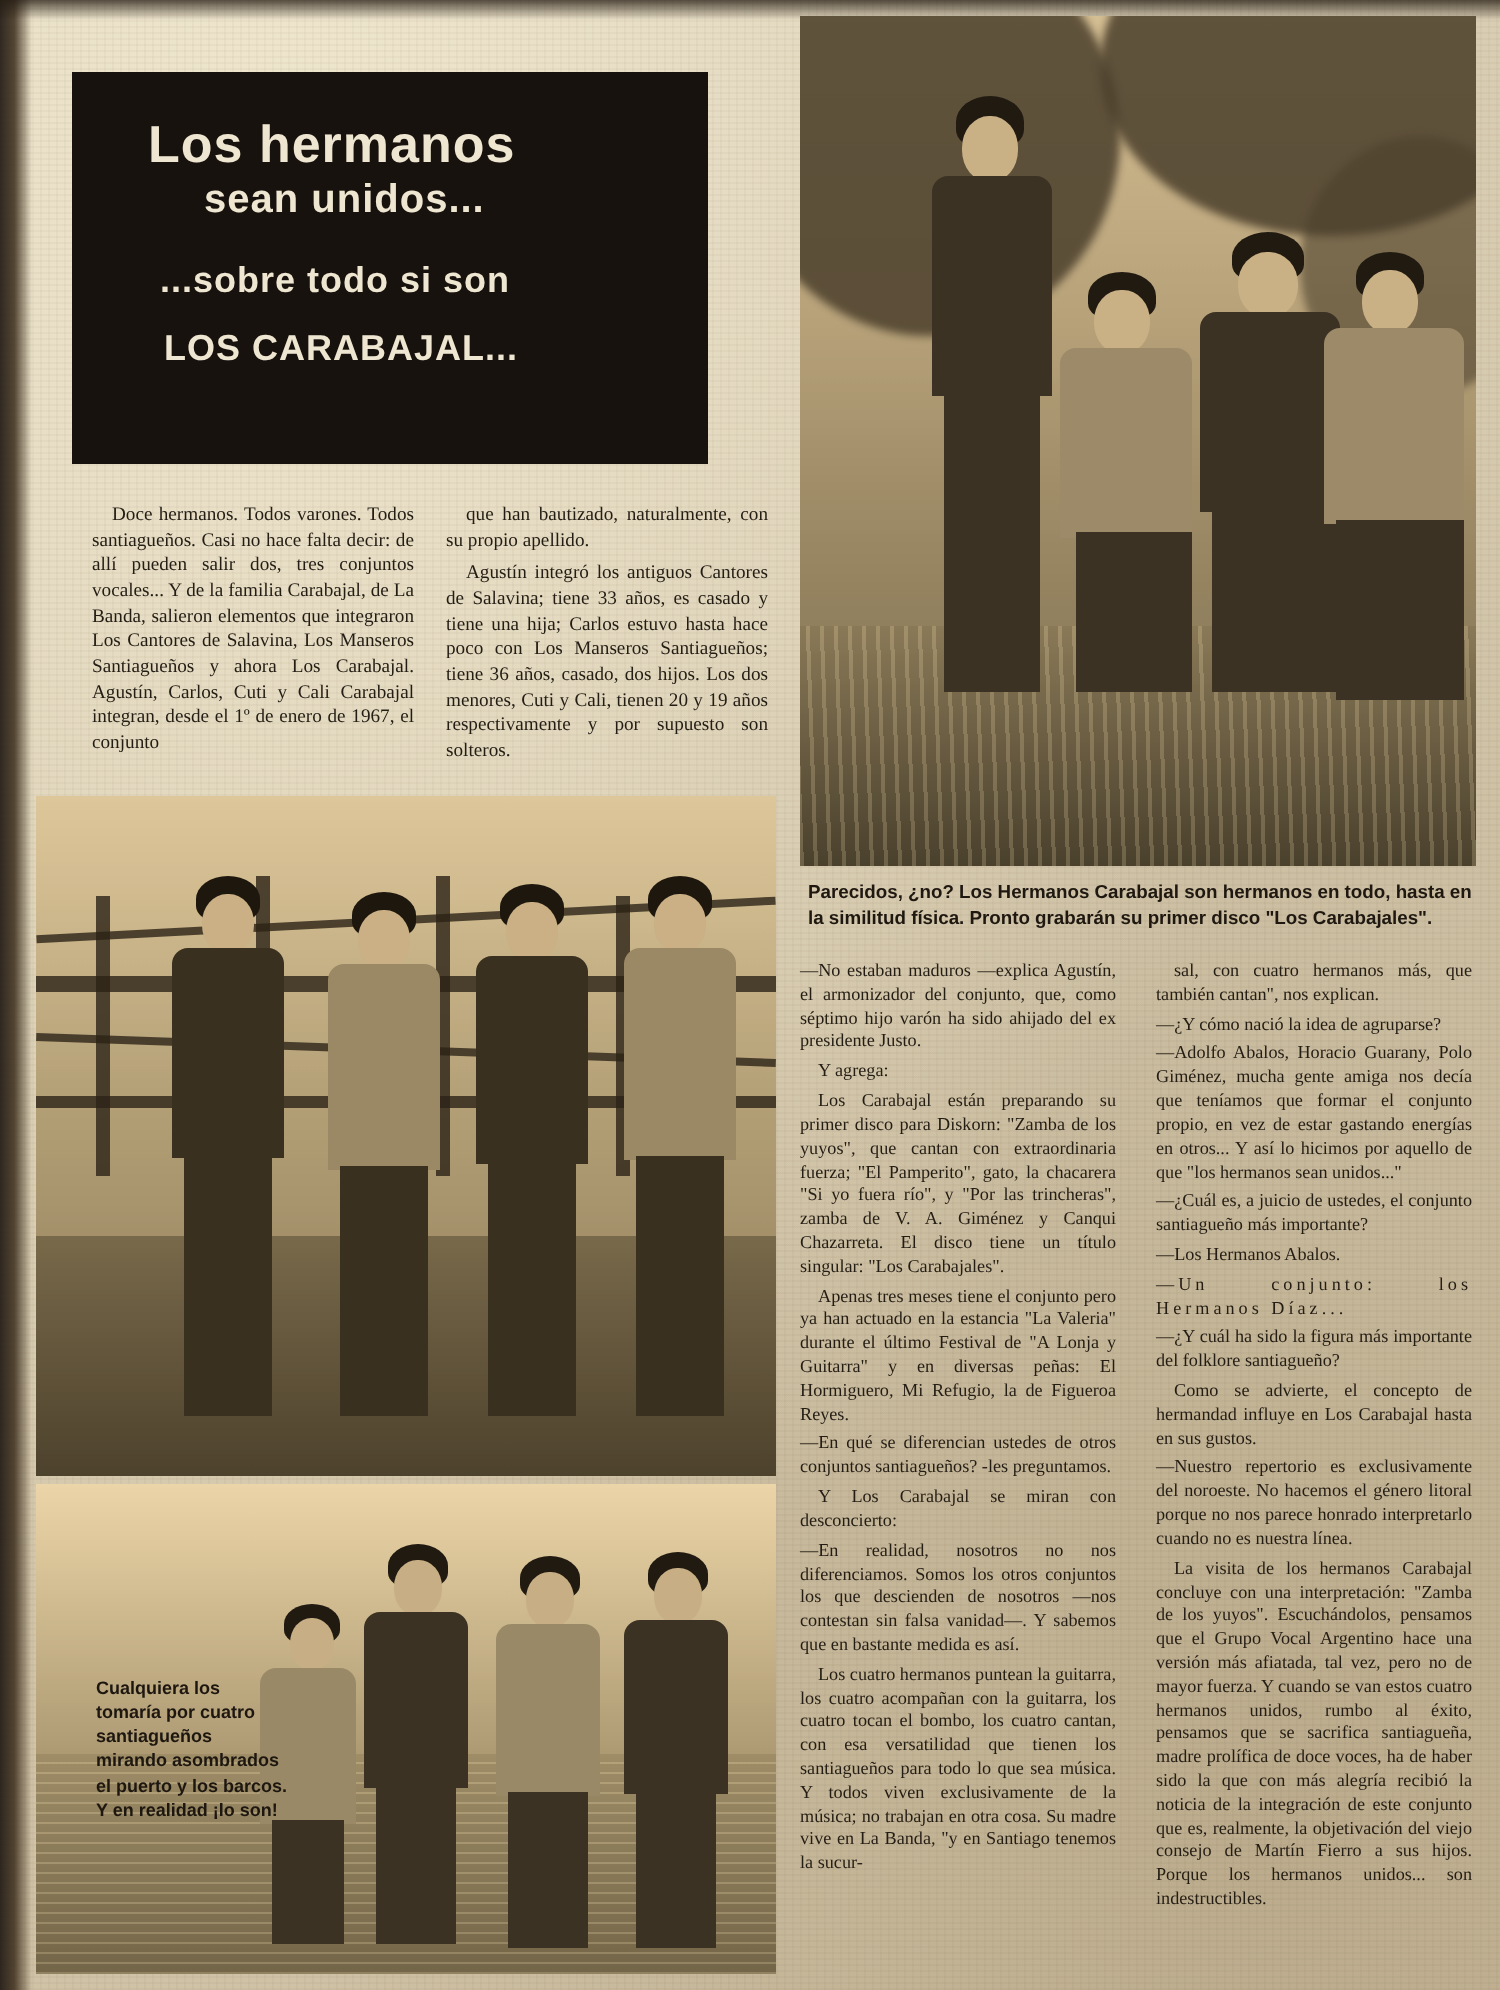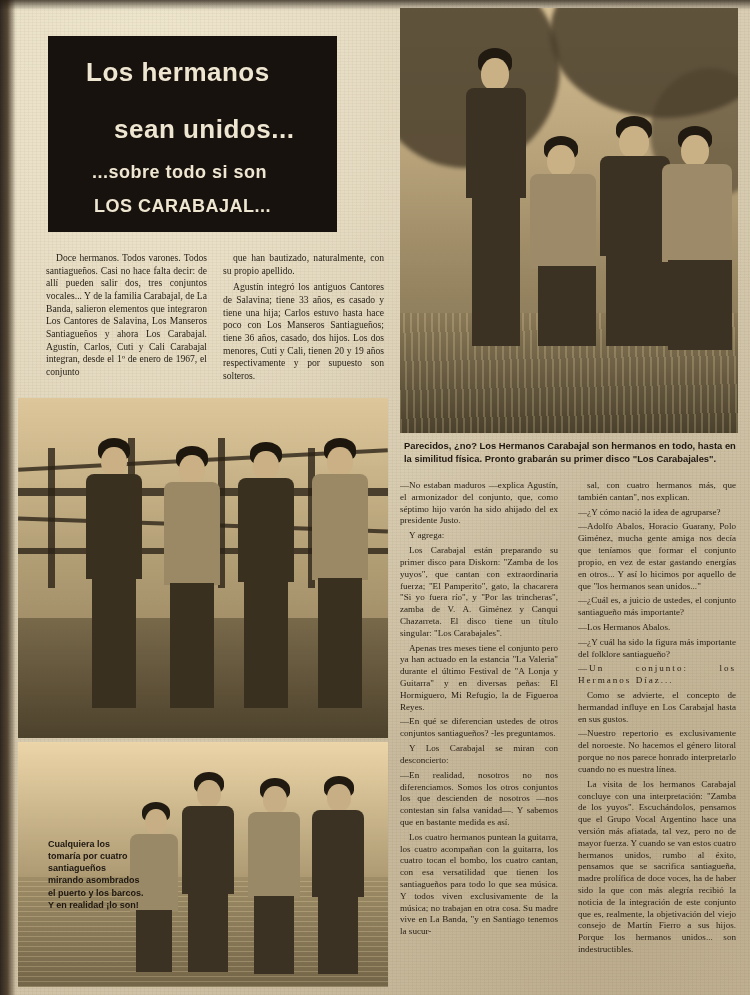--- a/index.html
+++ b/index.html
@@ -33,34 +33,34 @@
     opacity:.9;
   }
   .edge-top{
     position:absolute;left:0;top:0;width:750px;height:10px;
     background:linear-gradient(180deg,#241b12 0%,rgba(150,130,95,0) 100%);
     opacity:.75;
   }
 
   
   .headline{
-    position:absolute;left:48px;top:36px;width:289px;height:196px;
+    position:absolute;left:36px;top:36px;width:318px;height:196px;
     background:#17120d;
     color:#efe6d2;
     padding:12px 14px 10px 16px;
     box-sizing:border-box;
   }
   .headline .l{
     font-family:"Liberation Sans", sans-serif;
     font-weight:bold;
     letter-spacing:.5px;
     line-height:1.12;
   }
   .l1{font-size:26px;margin:10px 0 0 22px;}
-  .l2{font-size:26px;margin:28px 0 0 50px;}
+  .l2{font-size:20px;margin:2px 0 0 50px;}
   .l3{font-size:18px;margin:18px 0 0 28px;}
   .l4{font-size:18px;margin:14px 0 0 30px;letter-spacing:1px;}
 
   
   .photo-top{
     position:absolute;left:400px;top:8px;width:338px;height:425px;
     background:#6b5436;
     overflow:hidden;
     filter:sepia(.55) contrast(1.05);
   }
@@ -287,20 +287,20 @@
       <p>Y Los Carabajal se miran con desconcierto:</p>
       <p class="dash">—En realidad, nosotros no nos diferenciamos. Somos los otros conjuntos los que descienden de nosotros —nos contestan sin falsa vanidad—. Y sabemos que en bastante medida es así.</p>
       <p>Los cuatro hermanos puntean la guitarra, los cuatro acompañan con la guitarra, los cuatro tocan el bombo, los cuatro cantan, con esa versatilidad que tienen los santiagueños para todo lo que sea música. Y todos viven exclusivamente de la música; no trabajan en otra cosa. Su madre vive en La Banda, "y en Santiago tenemos la sucur-</p>
     </div>
     <div class="bcol c2">
       <p>sal, con cuatro hermanos más, que también cantan", nos explican.</p>
       <p class="dash">—¿Y cómo nació la idea de agruparse?</p>
       <p class="dash">—Adolfo Abalos, Horacio Guarany, Polo Giménez, mucha gente amiga nos decía que teníamos que formar el conjunto propio, en vez de estar gastando energías en otros... Y así lo hicimos por aquello de que "los hermanos sean unidos..."</p>
       <p class="dash">—¿Cuál es, a juicio de ustedes, el conjunto santiagueño más importante?</p>
       <p class="dash">—Los Hermanos Abalos.</p>
+      <p class="dash spaced">—Un conjunto: los Hermanos Díaz...</p>
       <p class="dash">—¿Y cuál ha sido la figura más importante del folklore santiagueño?</p>
-      <p class="dash spaced">—Un conjunto: los Hermanos Díaz...</p>
       <p>Como se advierte, el concepto de hermandad influye en Los Carabajal hasta en sus gustos.</p>
       <p class="dash">—Nuestro repertorio es exclusivamente del noroeste. No hacemos el género litoral porque no nos parece honrado interpretarlo cuando no es nuestra línea.</p>
       <p>La visita de los hermanos Carabajal concluye con una interpretación: "Zamba de los yuyos". Escuchándolos, pensamos que el Grupo Vocal Argentino hace una versión más afiatada, tal vez, pero no de mayor fuerza. Y cuando se van estos cuatro hermanos unidos, rumbo al éxito, pensamos que se sacrifica santiagueña, madre prolífica de doce voces, ha de haber sido la que con más alegría recibió la noticia de la integración de este conjunto que es, realmente, la objetivación del viejo consejo de Martín Fierro a sus hijos. Porque los hermanos unidos... son indestructibles.</p>
     </div>
   </div>
 </div>
 
 </body></html>

